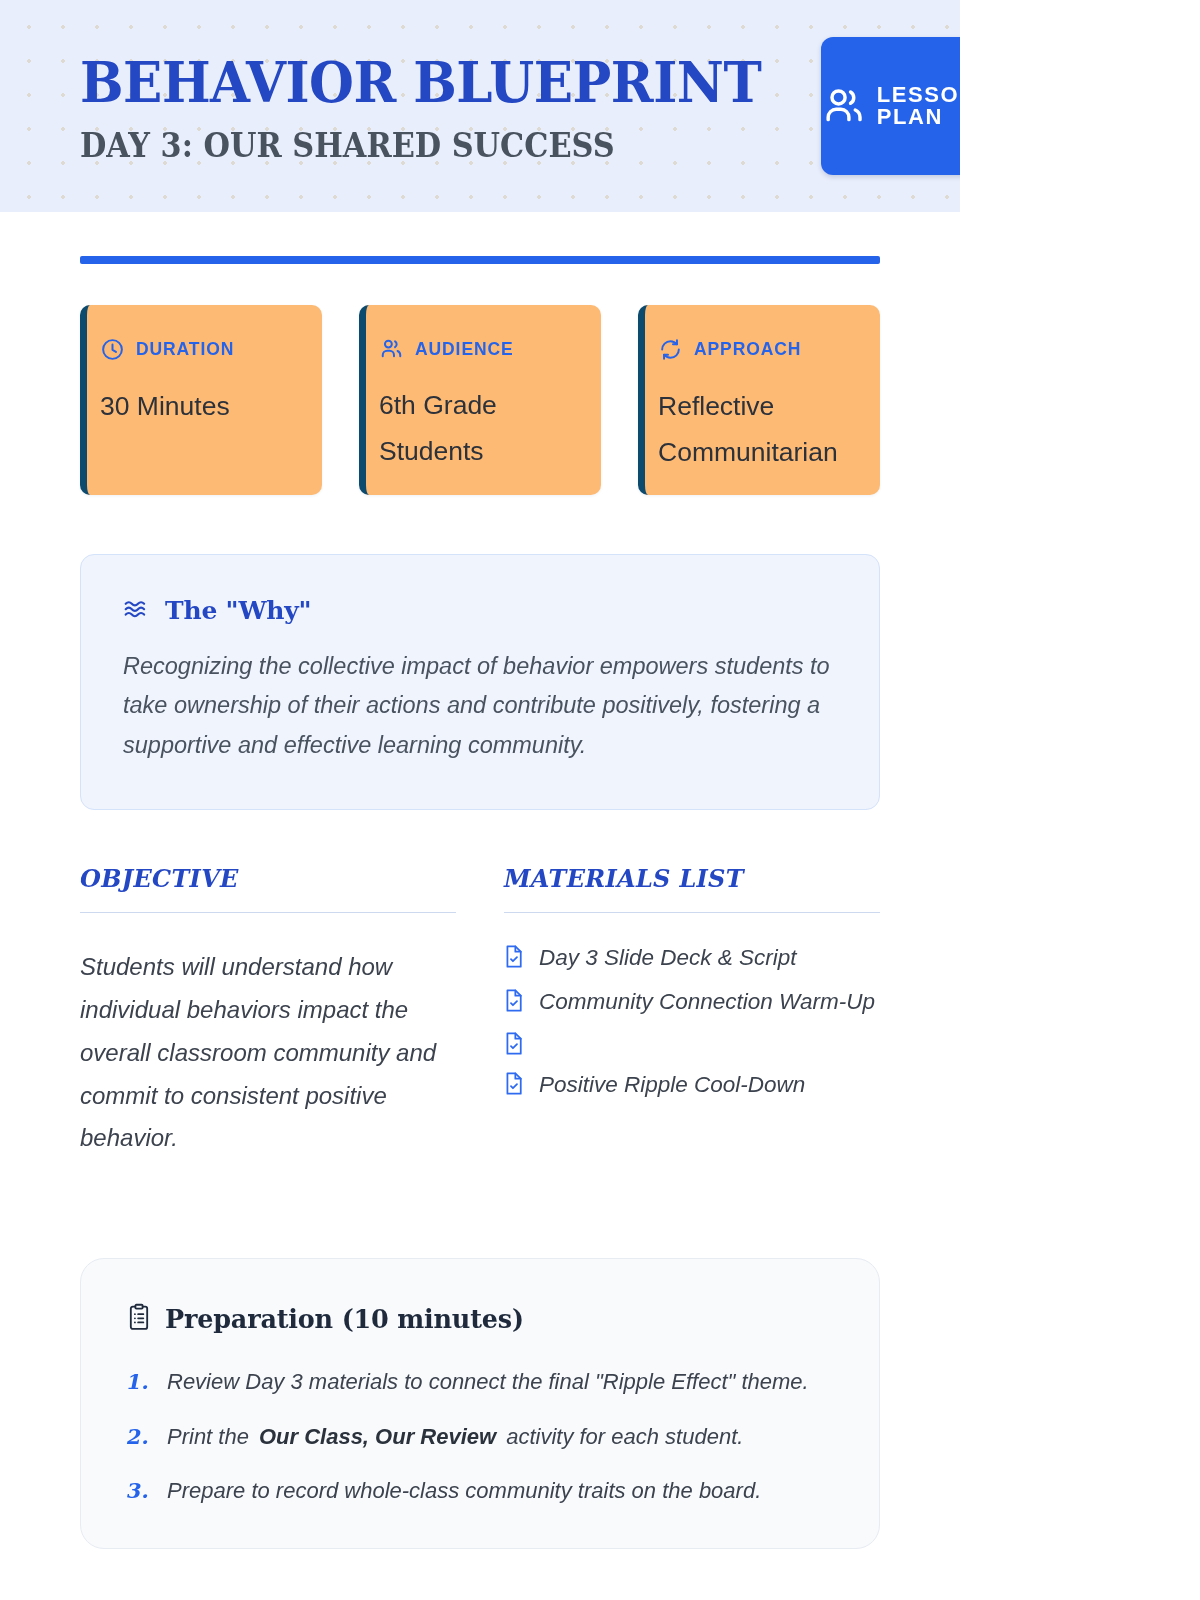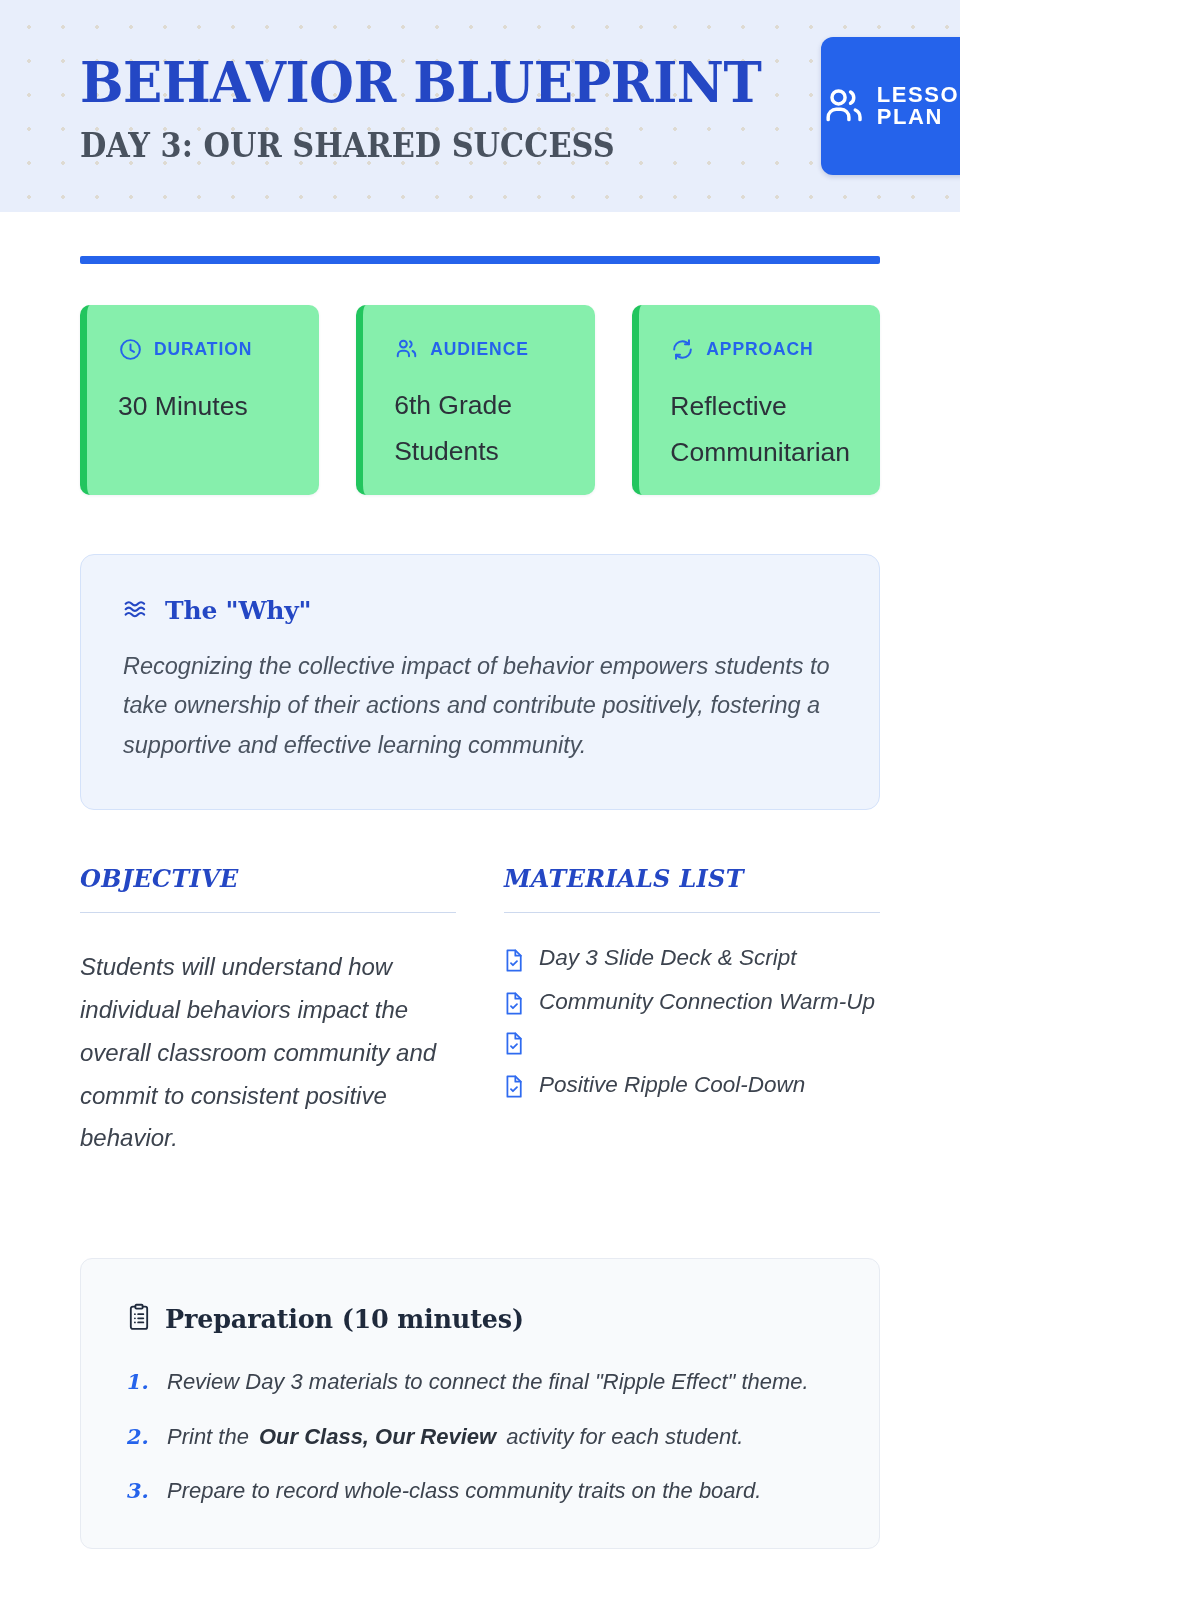--- a/index.html
+++ b/index.html
@@ -99,24 +99,24 @@
 
   
   .meta-row {
     display: flex;
     gap: 37px;
     padding: 41px 80px 0 80px;
   }
   .meta-card {
     flex: 1 1 0;
     min-height: 190px;
-    background: #86efac;
-    border-left: 7px solid #22c55e;
+    background: #fdba74;
+    border-left: 7px solid #0c4a6e;
     border-radius: 10px;
-    padding: 32px 30px 0 31px;
+    padding: 32px 30px 0 13px;
     box-shadow: 0 1px 3px rgba(30,50,100,0.07);
   }
   .meta-head {
     display: flex;
     align-items: center;
     gap: 11px;
     margin-bottom: 22px;
   }
   .meta-head svg { display: block; }
   .meta-label {
@@ -185,37 +185,37 @@
     line-height: 1.78;
     color: #3c434e;
   }
 
   .materials {
     margin-top: 31px;
     list-style: none;
   }
   .material-item {
     display: flex;
-    align-items: flex-end;
+    align-items: flex-start;
     gap: 14px;
     margin-bottom: 15px;
   }
   .material-item svg { flex: 0 0 auto; display:block; }
   .material-text {
     font-size: 22.5px;
     color: #3c434e;
     line-height: 1.25;
   }
 
   
   .prep-box {
     margin: 98px 80px 0 80px;
     background: #f8fafc;
     border: 1.5px solid #e7ebf2;
-    border-radius: 12px;
+    border-radius: 24px;
     padding: 44px 46px 42px 46px;
   }
   .prep-head {
     display: flex;
     align-items: center;
     gap: 14px;
     margin-bottom: 32px;
   }
   .prep-title {
     font-family: "DejaVu Serif", serif;

